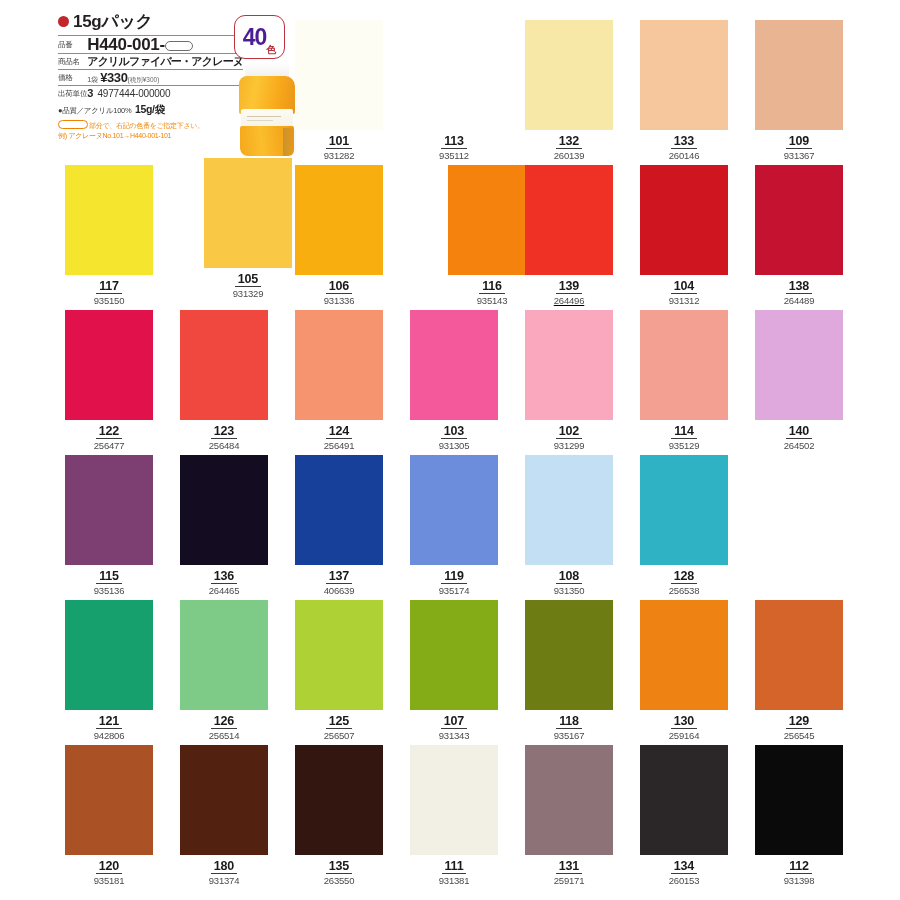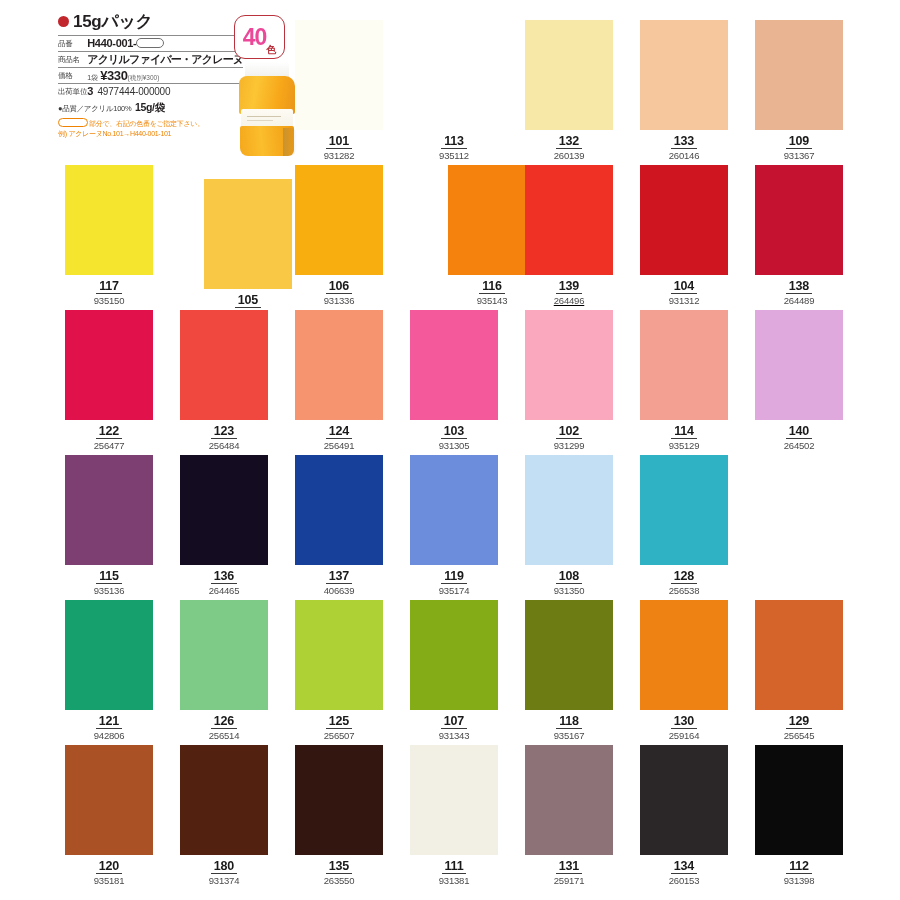--- a/index.html
+++ b/index.html
@@ -65,21 +65,21 @@
   .spec-table tr.no-rule td { border-top: none; }
   .spec-label {
     width: 34px;
     color: #5a5a5a;
     font-size: 7px;
     letter-spacing: -0.2px;
   }
   .spec-value { font-size: 8px; }
 
   .code-big {
-    font-size: 11px;
+    font-size: 17px;
     font-weight: bold;
     color: #231f20;
     letter-spacing: -0.3px;
   }
   .blank-pill {
     display: inline-block;
     width: 28px; height: 10px;
     border: 1px solid #6e6e6e;
     border-radius: 6px;
     vertical-align: -1px;
@@ -147,21 +147,21 @@
     border-radius: 11px;
     background: #ffffff;
     display: flex;
     align-items: center;
     justify-content: center;
     gap: 0px;
   }
   #color-count-badge .num {
     font-size: 23px;
     font-weight: bold;
-    color: #ec4899;
+    color: #4c1d95;
     letter-spacing: -1px;
     line-height: 1;
   }
   #color-count-badge .unit {
     font-size: 10px;
     font-weight: bold;
     color: #b9323c;
     line-height: 1;
     align-self: flex-end;
     padding-bottom: 3px;
@@ -375,21 +375,21 @@
           <div class="swatch-code">931367</div>
         </div>
       </div>
       <div class="swatch-cell" style="left: 65px; top: 165px;">
         <div class="swatch-chip" style="background: rgb(245, 229, 47);"></div>
         <div class="swatch-label">
           <div><span class="swatch-num">117</span></div>
           <div class="swatch-code">935150</div>
         </div>
       </div>
-      <div class="swatch-cell" style="left: 180px; top: 179px; padding-left: 24px;">
+      <div class="swatch-cell" style="left: 180px; top: 158px; padding-left: 24px;">
         <div class="swatch-chip" style="background: rgb(249, 201, 69);"></div>
         <div class="swatch-label">
           <div><span class="swatch-num">105</span></div>
           <div class="swatch-code">931329</div>
         </div>
       </div>
       <div class="swatch-cell" style="left: 295px; top: 165px;">
         <div class="swatch-chip" style="background: rgb(249, 174, 15);"></div>
         <div class="swatch-label">
           <div><span class="swatch-num">106</span></div>

